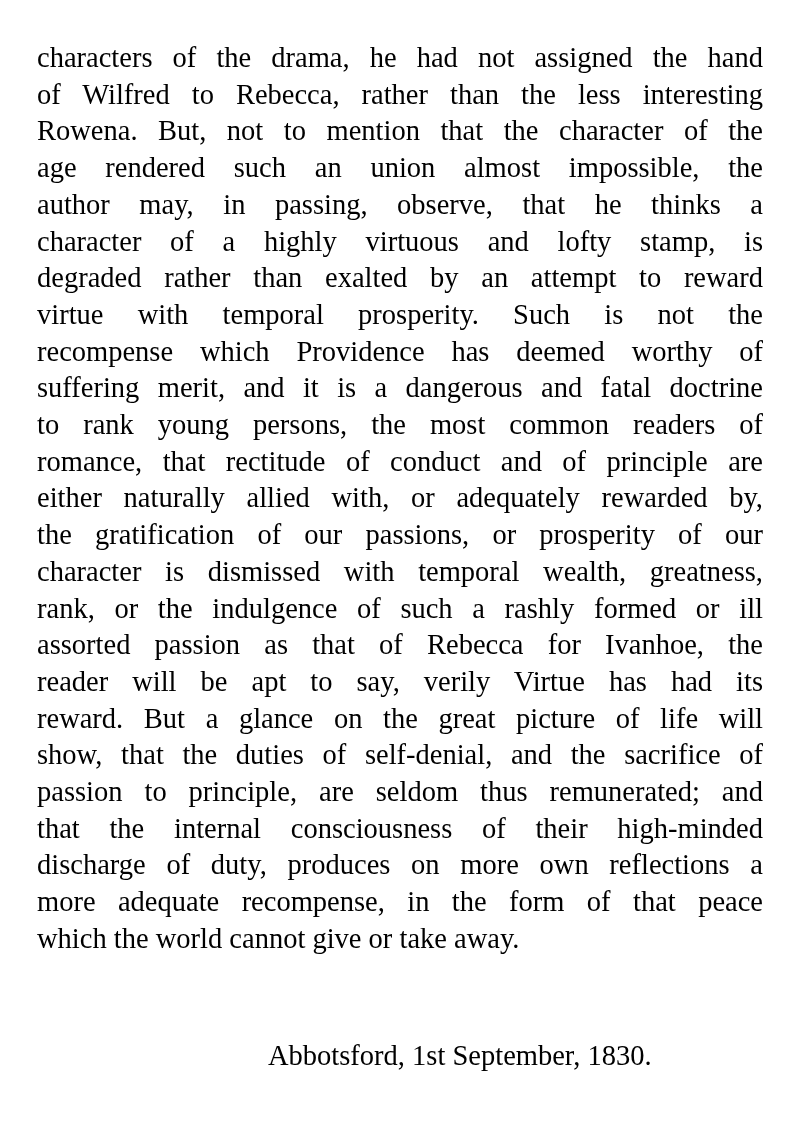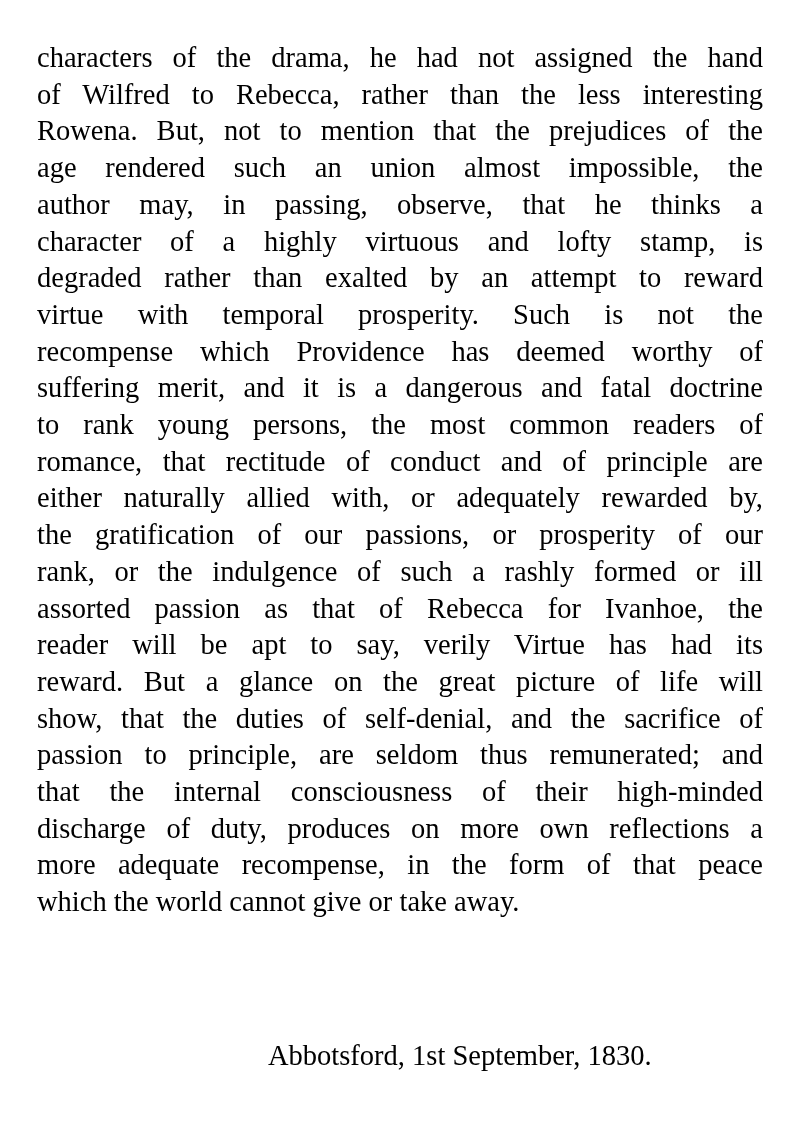--- a/index.html
+++ b/index.html
@@ -42,32 +42,33 @@
     text-align: center;
   }
 </style>
 </head>
 <body>
 
 <div class="page">
   <div class="body-text">
       <div class="line">characters of the drama, he had not assigned the hand</div>
       <div class="line">of Wilfred to Rebecca, rather than the less interesting</div>
-      <div class="line">Rowena. But, not to mention that the prejudices of the</div>
+      <div class="line">Rowena. But, not to mention that the character of the</div>
       <div class="line">age rendered such an union almost impossible, the</div>
       <div class="line">author may, in passing, observe, that he thinks a</div>
       <div class="line">character of a highly virtuous and lofty stamp, is</div>
       <div class="line">degraded rather than exalted by an attempt to reward</div>
       <div class="line">virtue with temporal prosperity. Such is not the</div>
       <div class="line">recompense which Providence has deemed worthy of</div>
       <div class="line">suffering merit, and it is a dangerous and fatal doctrine</div>
       <div class="line">to rank young persons, the most common readers of</div>
       <div class="line">romance, that rectitude of conduct and of principle are</div>
       <div class="line">either naturally allied with, or adequately rewarded by,</div>
       <div class="line">the gratification of our passions, or prosperity of our</div>
+      <div class="line">character is dismissed with temporal wealth, greatness,</div>
       <div class="line">rank, or the indulgence of such a rashly formed or ill</div>
       <div class="line">assorted passion as that of Rebecca for Ivanhoe, the</div>
       <div class="line">reader will be apt to say, verily Virtue has had its</div>
       <div class="line">reward. But a glance on the great picture of life will</div>
       <div class="line">show, that the duties of self-denial, and the sacrifice of</div>
       <div class="line">passion to principle, are seldom thus remunerated; and</div>
       <div class="line">that the internal consciousness of their high-minded</div>
       <div class="line">discharge of duty, produces on more own reflections a</div>
       <div class="line">more adequate recompense, in the form of that peace</div>
       <div class="line last">which the world cannot give or take away.</div>

